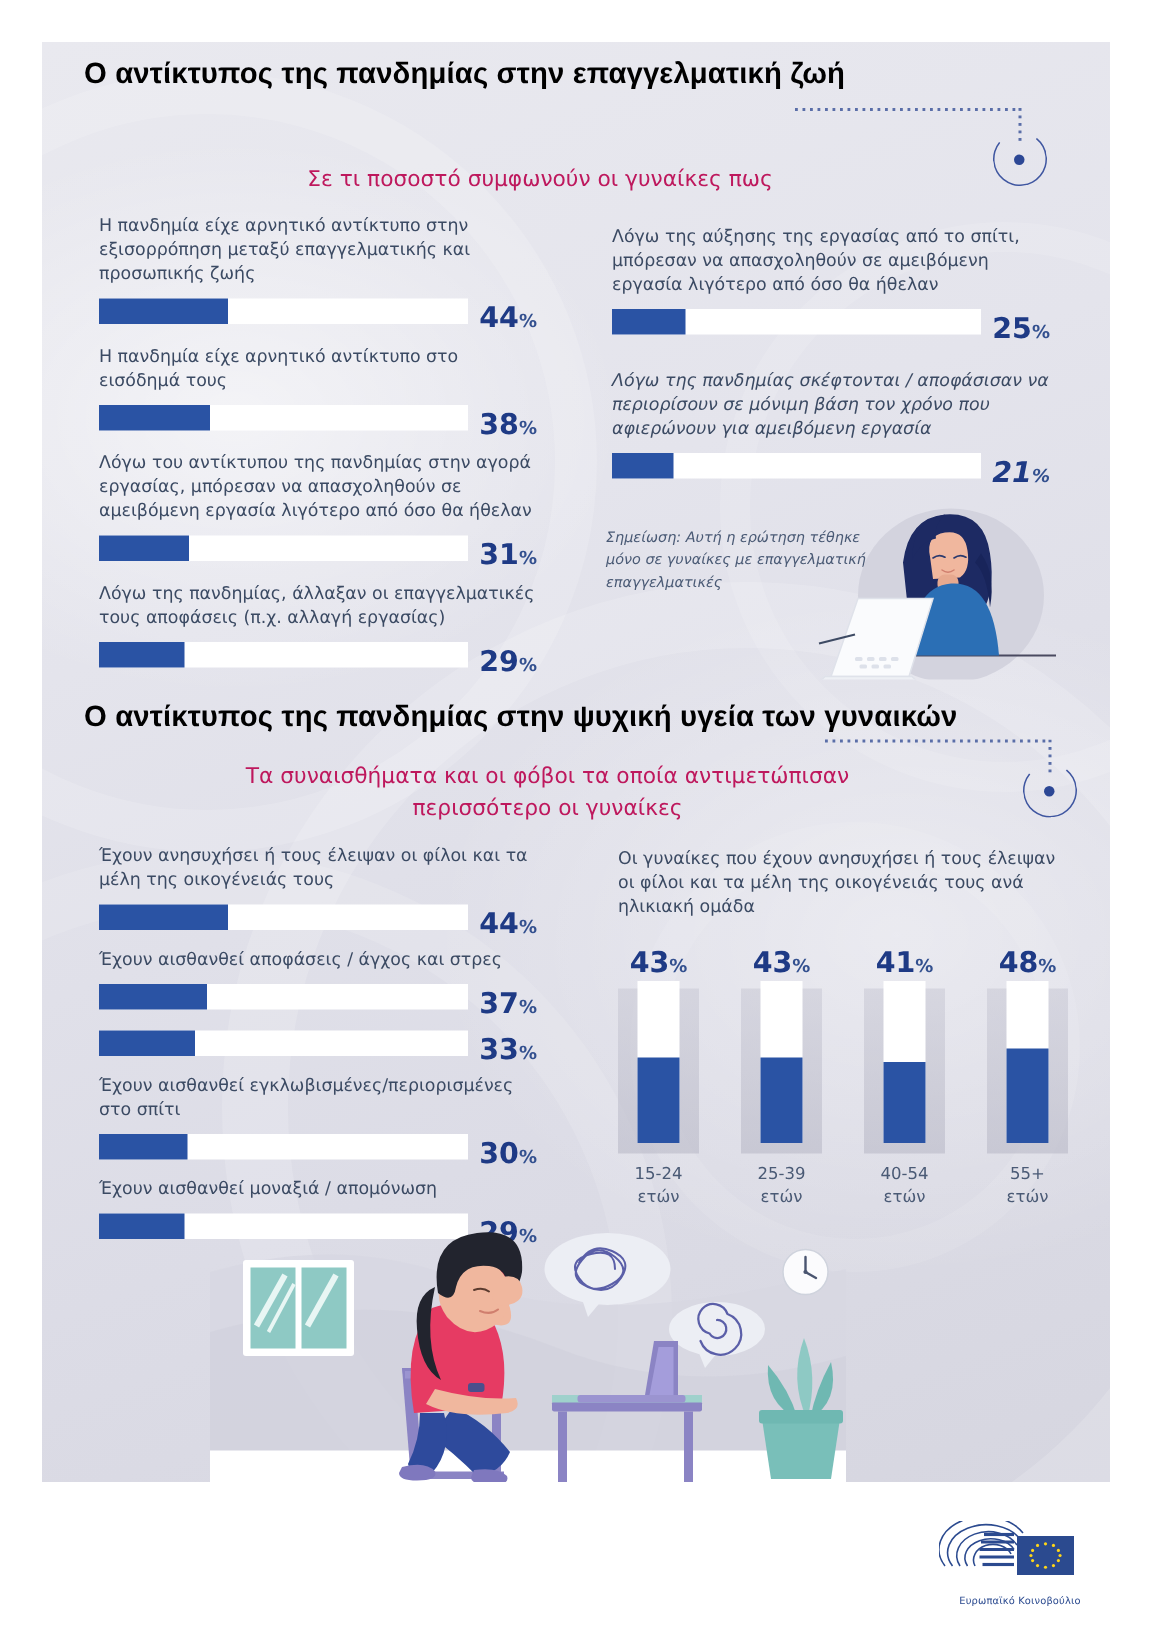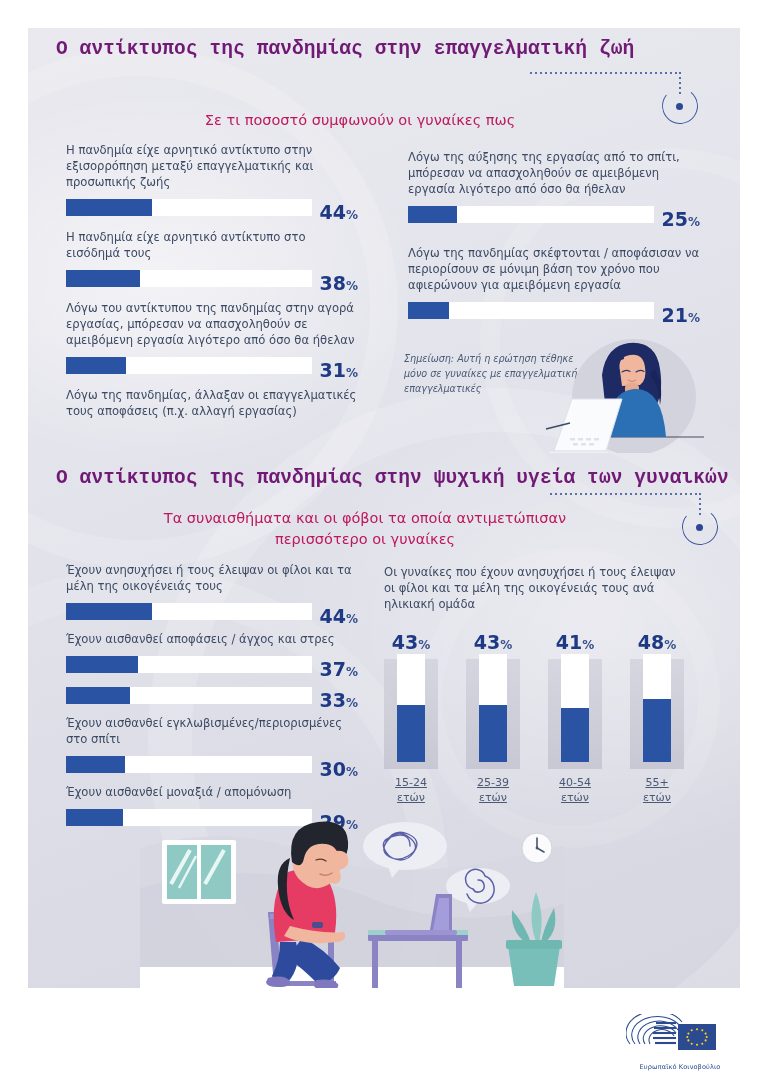--- a/index.html
+++ b/index.html
@@ -22,22 +22,22 @@
   }
   .swoosh { position:absolute; border-radius:50%; border:28px solid rgba(255,255,255,.16); }
   .sw1 { width:520px; height:520px; left:-150px; top:20px; }
   .sw2 { width:700px; height:700px; left:120px; top:360px; border-width:44px; }
   .sw3 { width:380px; height:380px; right:-120px; top:120px; border-width:20px; border-color: rgba(255,255,255,.12); }
   .sw4 { width:620px; height:620px; left:-200px; top:540px; border-width:36px; border-color: rgba(255,255,255,.13); }
   .sw5 { width:300px; height:300px; right:20px; top:520px; border-width:22px; border-color: rgba(255,255,255,.10); }
 
   
   .sec-title {
-    position:absolute; color:#701a75; font-weight:bold; letter-spacing:.1px;
-    font-family:Liberation Mono, monospace;
+    position:absolute; color:#000000; font-weight:bold; letter-spacing:.1px;
+    font-family:Liberation Sans, sans-serif;
   }
   #title1 { left:56px; top:38px; font-size:19.5px; }
   #title2 { left:56px; top:467px; font-size:19.5px; }
 
   .sub-title {
     position:absolute; color:#be185d; font-size:14.5px; text-align:center;
     line-height:1.45;
   }
   #sub1 { left:160px; top:110px; width:400px; }
   #sub2 { left:150px; top:508px; width:430px; }
@@ -89,36 +89,36 @@
   }
   .bar-val .pct { font-size:12px; font-weight:bold; color:#33508f; }
 
   
   #note {
     position:absolute; left:404px; top:352px; width:180px;
     color:#4a5a75; font-size:9.6px; font-style:italic; line-height:1.55;
   }
 
   
-  #age-block { position:absolute; left:384px; top:565px; width:296px; }
+  #age-block { position:absolute; left:412px; top:565px; width:296px; }
   #age-caption { color:#3b4a63; font-size:11.6px; line-height:1.38; }
   #age-chart { position:relative; margin-top:18px; display:flex; gap:28px; }
   .age-item { width:54px; text-align:center; position:relative; }
   .age-val { color:#1e3a85; font-weight:bold; font-size:19px; margin-bottom:6px; }
   .age-val .pct { font-size:12px; color:#33508f; }
   .age-panel {
     position:relative; height:110px; width:54px; margin:0 auto;
     background:linear-gradient(180deg, rgba(200,200,212,.55), rgba(186,186,200,.62));
   }
   .age-tube {
     position:absolute; left:13px; top:-5px; width:28px; height:108px;
     background:#ffffff;
   }
   .age-fill { position:absolute; left:0; right:0; bottom:0; background:#2a53a4; }
-  .age-label { margin-top:7px; color:#4a5a75; font-size:11px; line-height:1.35;text-decoration:underline; }
+  .age-label { margin-top:7px; color:#4a5a75; font-size:11px; line-height:1.35; }
 
   
   #illu1 { position:absolute; left:536px; top:325px; width:176px; height:128px; }
 
   
   #illu2 { position:absolute; left:140px; top:818px; width:424px; height:170px; }
 
   
   #logo { position:absolute; right:34px; bottom:14px; width:108px; text-align:center; }
   #logo-caption { font-size:6.6px; color:#2b4a8f; margin-top:3px; letter-spacing:.1px; }
@@ -170,33 +170,39 @@
         <div class="bar-label">Λόγω του αντίκτυπου της πανδημίας στην αγορά εργασίας, μπόρεσαν να απασχοληθούν σε αμειβόμενη εργασία λιγότερο από όσο θα ήθελαν</div>
         <div class="bar-line">
           <div class="bar-track" style="width: 246px;">
             <div class="bar-fill" style="width: 60px; background: rgb(42, 83, 164);"></div>
           </div>
           <div class="bar-val">31<span class="pct">%</span></div>
         </div>
       </div>
       <div class="bar-row" style="margin-bottom: 11px;">
         <div class="bar-label">Λόγω της πανδημίας, άλλαξαν οι επαγγελματικές τους αποφάσεις (π.χ. αλλαγή εργασίας)</div>
+        <div class="bar-line">
+          <div class="bar-track" style="width: 246px;">
+            <div class="bar-fill" style="width: 57px; background: rgb(42, 83, 164);"></div>
+          </div>
+          <div class="bar-val">29<span class="pct">%</span></div>
+        </div>
       </div>
     </div>
   <div class="bar-col" id="col-right-1">
       <div class="bar-row" style="margin-bottom: 20px;">
         <div class="bar-label">Λόγω της αύξησης της εργασίας από το σπίτι, μπόρεσαν να απασχοληθούν σε αμειβόμενη εργασία λιγότερο από όσο θα ήθελαν</div>
         <div class="bar-line">
           <div class="bar-track" style="width: 246px;">
             <div class="bar-fill" style="width: 49px; background: rgb(42, 83, 164);"></div>
           </div>
           <div class="bar-val">25<span class="pct">%</span></div>
         </div>
       </div>
-      <div class="bar-row" style="margin-bottom: 20px;">
+      <div class="bar-row" style="margin-bottom: 20px; font-style: italic;">
         <div class="bar-label">Λόγω της πανδημίας σκέφτονται / αποφάσισαν να περιορίσουν σε μόνιμη βάση τον χρόνο που αφιερώνουν για αμειβόμενη εργασία</div>
         <div class="bar-line">
           <div class="bar-track" style="width: 246px;">
             <div class="bar-fill" style="width: 41px; background: rgb(42, 83, 164);"></div>
           </div>
           <div class="bar-val">21<span class="pct">%</span></div>
         </div>
       </div>
     </div>
 

